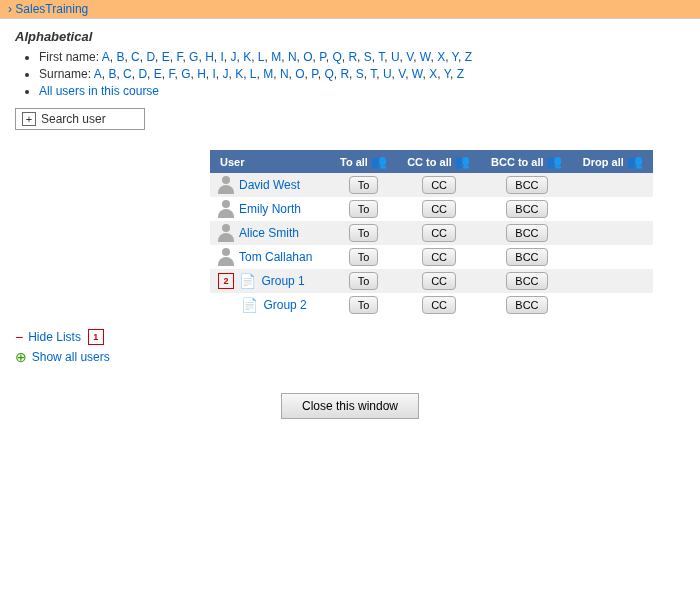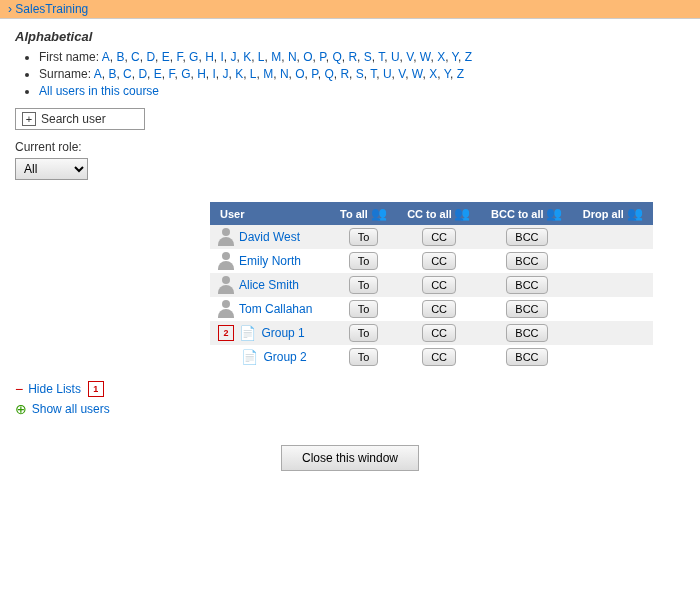--- a/index.html
+++ b/index.html
@@ -249,29 +249,20 @@
         <a>All users in this course</a>
       </li>
     </ul>
   </div>
 
   <div class="search-user-box">
     <span class="plus-icon">+</span>
     <span>Search user</span>
   </div>
 
-  <div class="role-section">
-    <div class="role-label">Current role:</div>
-    <select class="role-select">
-      <option>All</option>
-      <option>Student</option>
-      <option>Teacher</option>
-      <option>Admin</option>
-    </select>
-  </div>
 
 </div>
 
 <div style="padding: 0 15px;">
   <table class="user-table" style="margin-left: 195px;">
     <thead>
       <tr>
         <th class="user-col" style="min-width:120px;">
           <span>User</span>
         </th>

